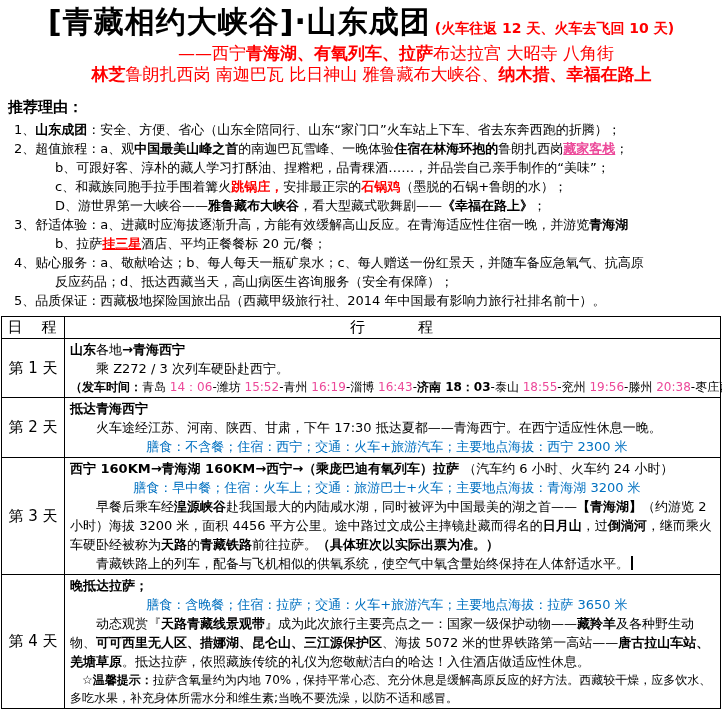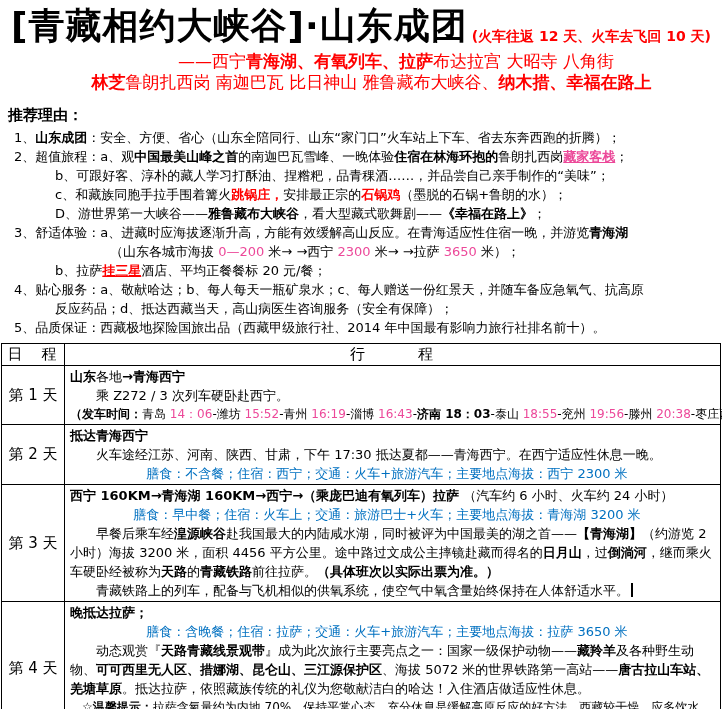--- a/index.html
+++ b/index.html
@@ -8,21 +8,21 @@
     font-family:"DejaVu Sans",sans-serif;
     color:#000;font-size:13px;
   }
   .b{font-weight:bold}
   .r{color:#FF0000}
   .bl{color:#ec4899}
   .u{text-decoration:underline}
 
   
   .titlebar{display:flex;justify-content:center;align-items:flex-end;margin-top:2px;white-space:nowrap;}
-  .doc-title{font-size:36px;font-weight:bold;letter-spacing:1px;}
+  .doc-title{font-size:30px;font-weight:bold;letter-spacing:1px;}
   .doc-title-note{font-size:14px;font-weight:bold;color:#FF0000;margin-left:4px;padding-bottom:5px;}
   .subtitle{color:#FF0000;font-size:17px;text-align:center;white-space:nowrap;line-height:21px;}
   .sub1{padding-left:70px;}
   .sub2{padding-left:21px;}
 
   
   .reasons-heading{font-size:15px;font-weight:bold;margin:13px 0 3px 8px;}
   .reasons .tline{padding-left:14px;}
   .reasons .tline.ind-a{padding-left:55px;}
   .reasons .tline.ind-b{padding-left:110px;}
@@ -51,21 +51,20 @@
 <div class="subtitle sub2"><span class="b">林芝</span><span>鲁朗扎西岗 南迦巴瓦 比日神山 雅鲁藏布大峡谷、</span><span class="b">纳木措、幸福在路上</span></div>
 
 <div class="reasons-heading">推荐理由：</div>
 <div class="reasons">
     <div class="tline"><span>1、</span><span class="b">山东成团</span><span>：安全、方便、省心（山东全陪同行、山东“家门口”火车站上下车、省去东奔西跑的折腾）；</span></div>
     <div class="tline"><span>2、超值旅程：a、观</span><span class="b">中国最美山峰之首</span><span>的南迦巴瓦雪峰、一晚体验</span><span class="b">住宿在林海环抱的</span><span>鲁朗扎西岗</span><span class="b bl u">藏家客栈</span><span>；</span></div>
     <div class="tline ind-a"><span>b、可跟好客、淳朴的藏人学习打酥油、捏糌粑，品青稞酒……，并品尝自己亲手制作的“美味”；</span></div>
     <div class="tline ind-a"><span>c、和藏族同胞手拉手围着篝火</span><span class="b r">跳锅庄，</span><span>安排最正宗的</span><span class="b r">石锅鸡</span><span>（墨脱的石锅+鲁朗的水）；</span></div>
     <div class="tline ind-a"><span>D、游世界第一大峡谷——</span><span class="b">雅鲁藏布大峡谷</span><span>，看大型藏式歌舞剧——</span><span class="b">《幸福在路上》</span><span>；</span></div>
     <div class="tline"><span>3、舒适体验：a、进藏时应海拔逐渐升高，方能有效缓解高山反应。在青海适应性住宿一晚，并游览</span><span class="b">青海湖</span></div>
-    <div class="tline ind-b"><span>（山东各城市海拔 </span><span class="bl">0—200</span><span> 米→ →西宁 </span><span class="bl">2300</span><span> 米→ →拉萨 </span><span class="bl">3650</span><span> 米）；</span></div>
     <div class="tline ind-a"><span>b、拉萨</span><span class="b r u">挂三星</span><span>酒店、平均正餐餐标 20 元/餐；</span></div>
     <div class="tline"><span>4、贴心服务：a、敬献哈达；b、每人每天一瓶矿泉水；c、每人赠送一份红景天，并随车备应急氧气、抗高原</span></div>
     <div class="tline ind-a"><span>反应药品；d、抵达西藏当天，高山病医生咨询服务（安全有保障）；</span></div>
     <div class="tline"><span>5、品质保证：西藏极地探险国旅出品（西藏甲级旅行社、2014 年中国最有影响力旅行社排名前十）。</span></div>
   </div>
 
 <table class="itin">
   <thead>
     <tr>
       <th class="c1">日　程</th>

